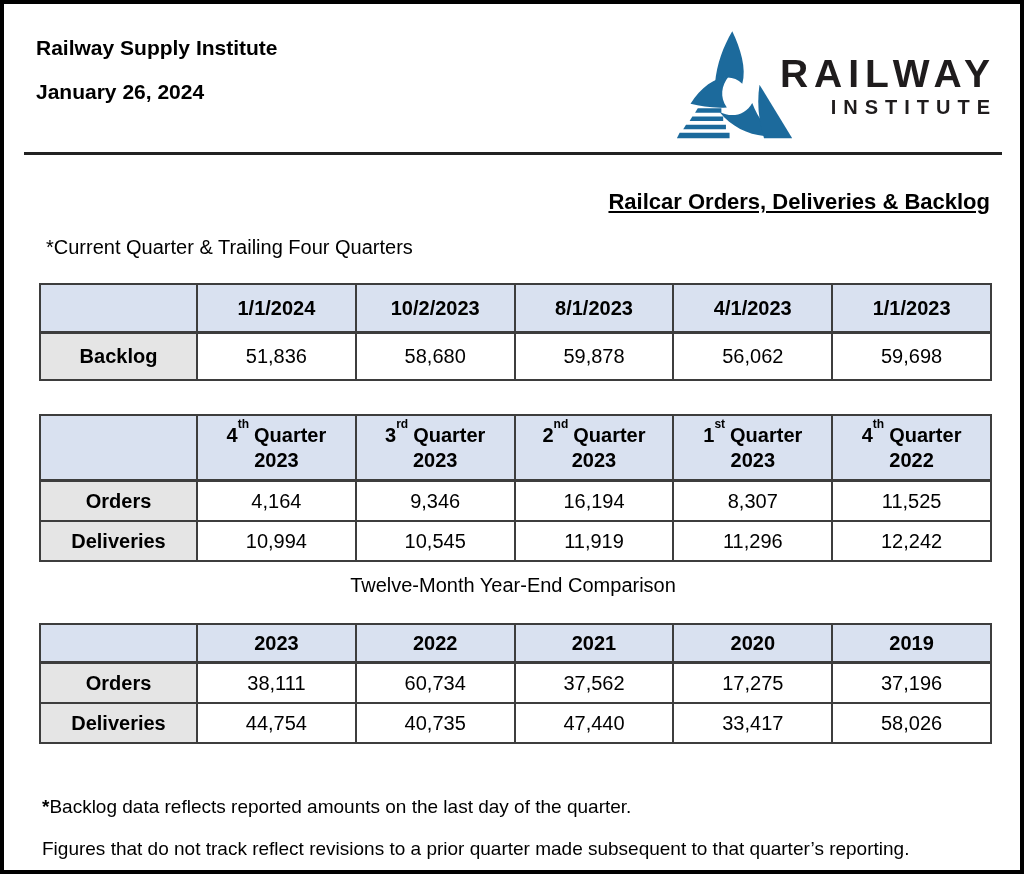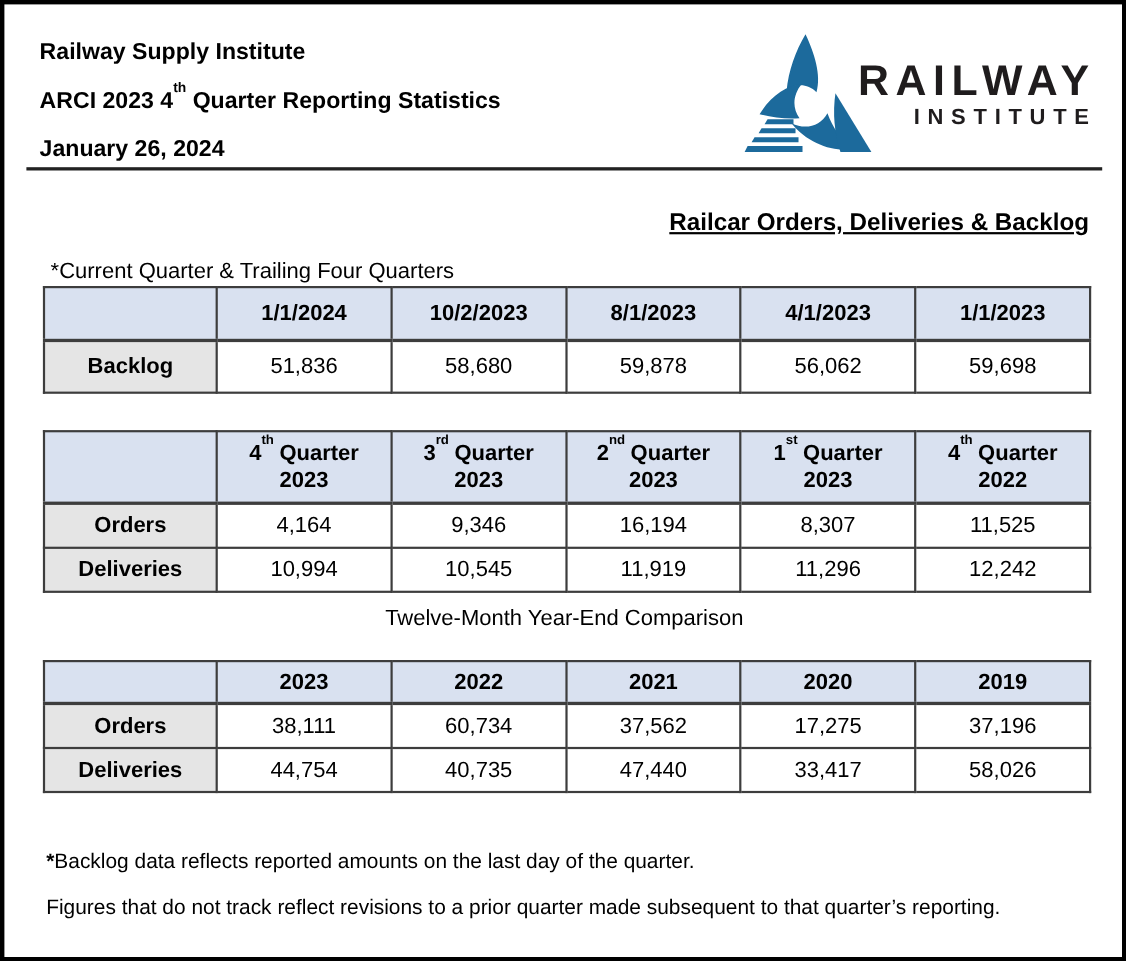--- a/index.html
+++ b/index.html
@@ -80,21 +80,21 @@
     text-align: center;
     vertical-align: middle;
     padding: 0;
   }
   thead th {
     background: #d9e1f0;
     font-weight: bold;
     border-bottom: 3px solid #3d3d3d;
   }
   tbody th { font-weight: bold; background: #e5e5e5; }
-  .t-backlog { margin-top: 1px; }
+  .t-backlog { margin-top: 24px; }
   .t-backlog thead th { height: 46px; }
   .t-backlog tbody th, .t-backlog tbody td { height: 45px; }
   .t-quarterly { margin-top: 33px; }
   .t-quarterly thead th { height: 63px; line-height: 25px; }
   .t-quarterly tbody th, .t-quarterly tbody td { height: 38px; }
   .t-annual { margin-top: 26px; }
   .t-annual thead th { height: 36px; }
   .t-annual tbody th, .t-annual tbody td { height: 38px; }
   .hdr-line { display: block; }
   .q-word { margin-left: 5px; }
@@ -103,21 +103,20 @@
   .note1 { font-size: 19px; margin-top: 52px; margin-left: 6px; }
   .note1 .star { font-weight: bold; }
   .note2 { font-size: 19px; margin-top: 20px; margin-left: 6px; }
 </style>
 </head>
 <body>
 
 <div class="hdr">
   <div class="hdr-left">
     <div class="hline">Railway Supply Institute</div>
-    <div class="hline"><span>ARCI 2023 4</span><sup class="ord">th</sup><span> Quarter Reporting Statistics</span></div>
     <div class="hline">January 26, 2024</div>
   </div>
 
   <div class="logo">
     <svg class="logo-mark" viewBox="0 0 130 125" xmlns="http://www.w3.org/2000/svg">
       <g fill="#1c6a9c">
 
         <path d="M62 1 C71 20 78 42 73 59 C64 50 51 50 43 58 C45 37 52 18 62 1 Z"></path>
 
         <path d="M16 81 C27 63 43 52 58 51 C50 61 48 74 56 85 C42 86 28 84 16 81 Z"></path>

